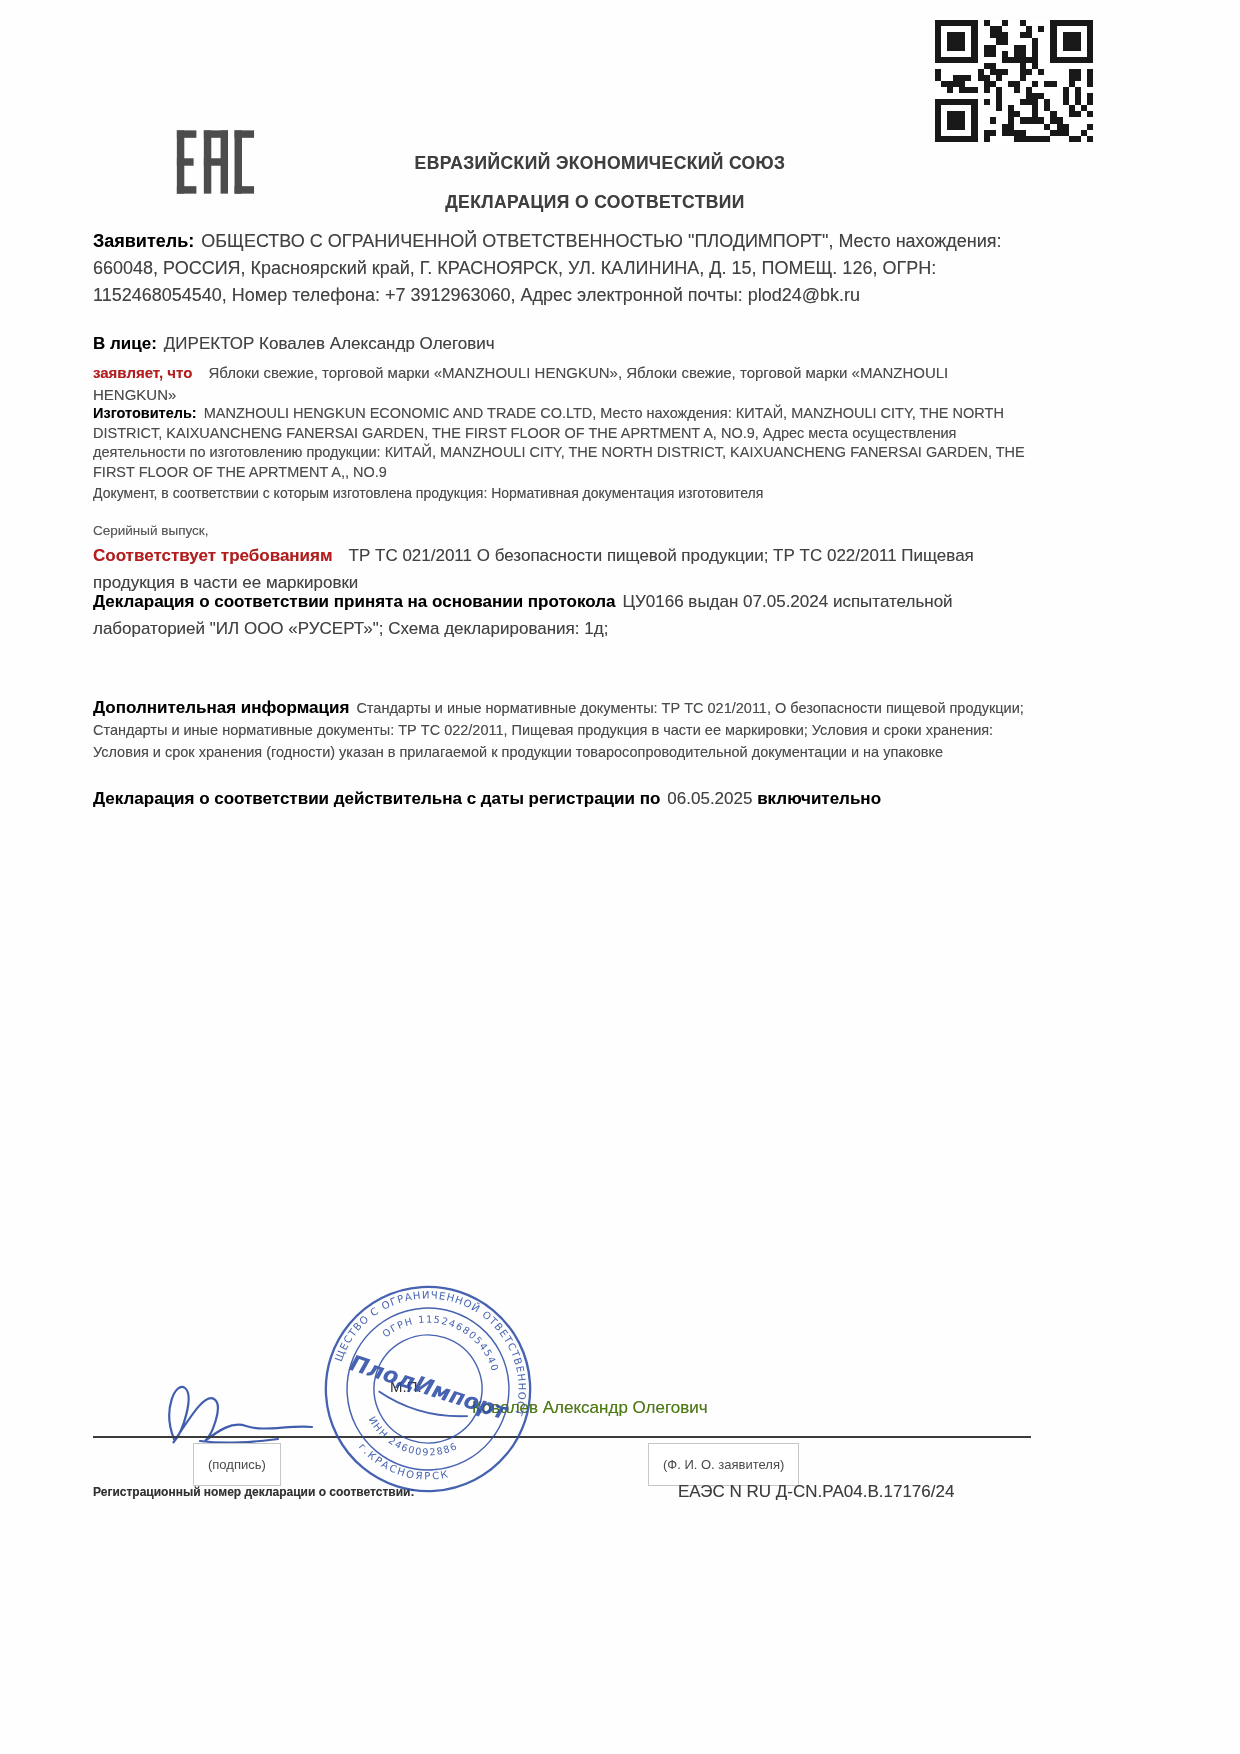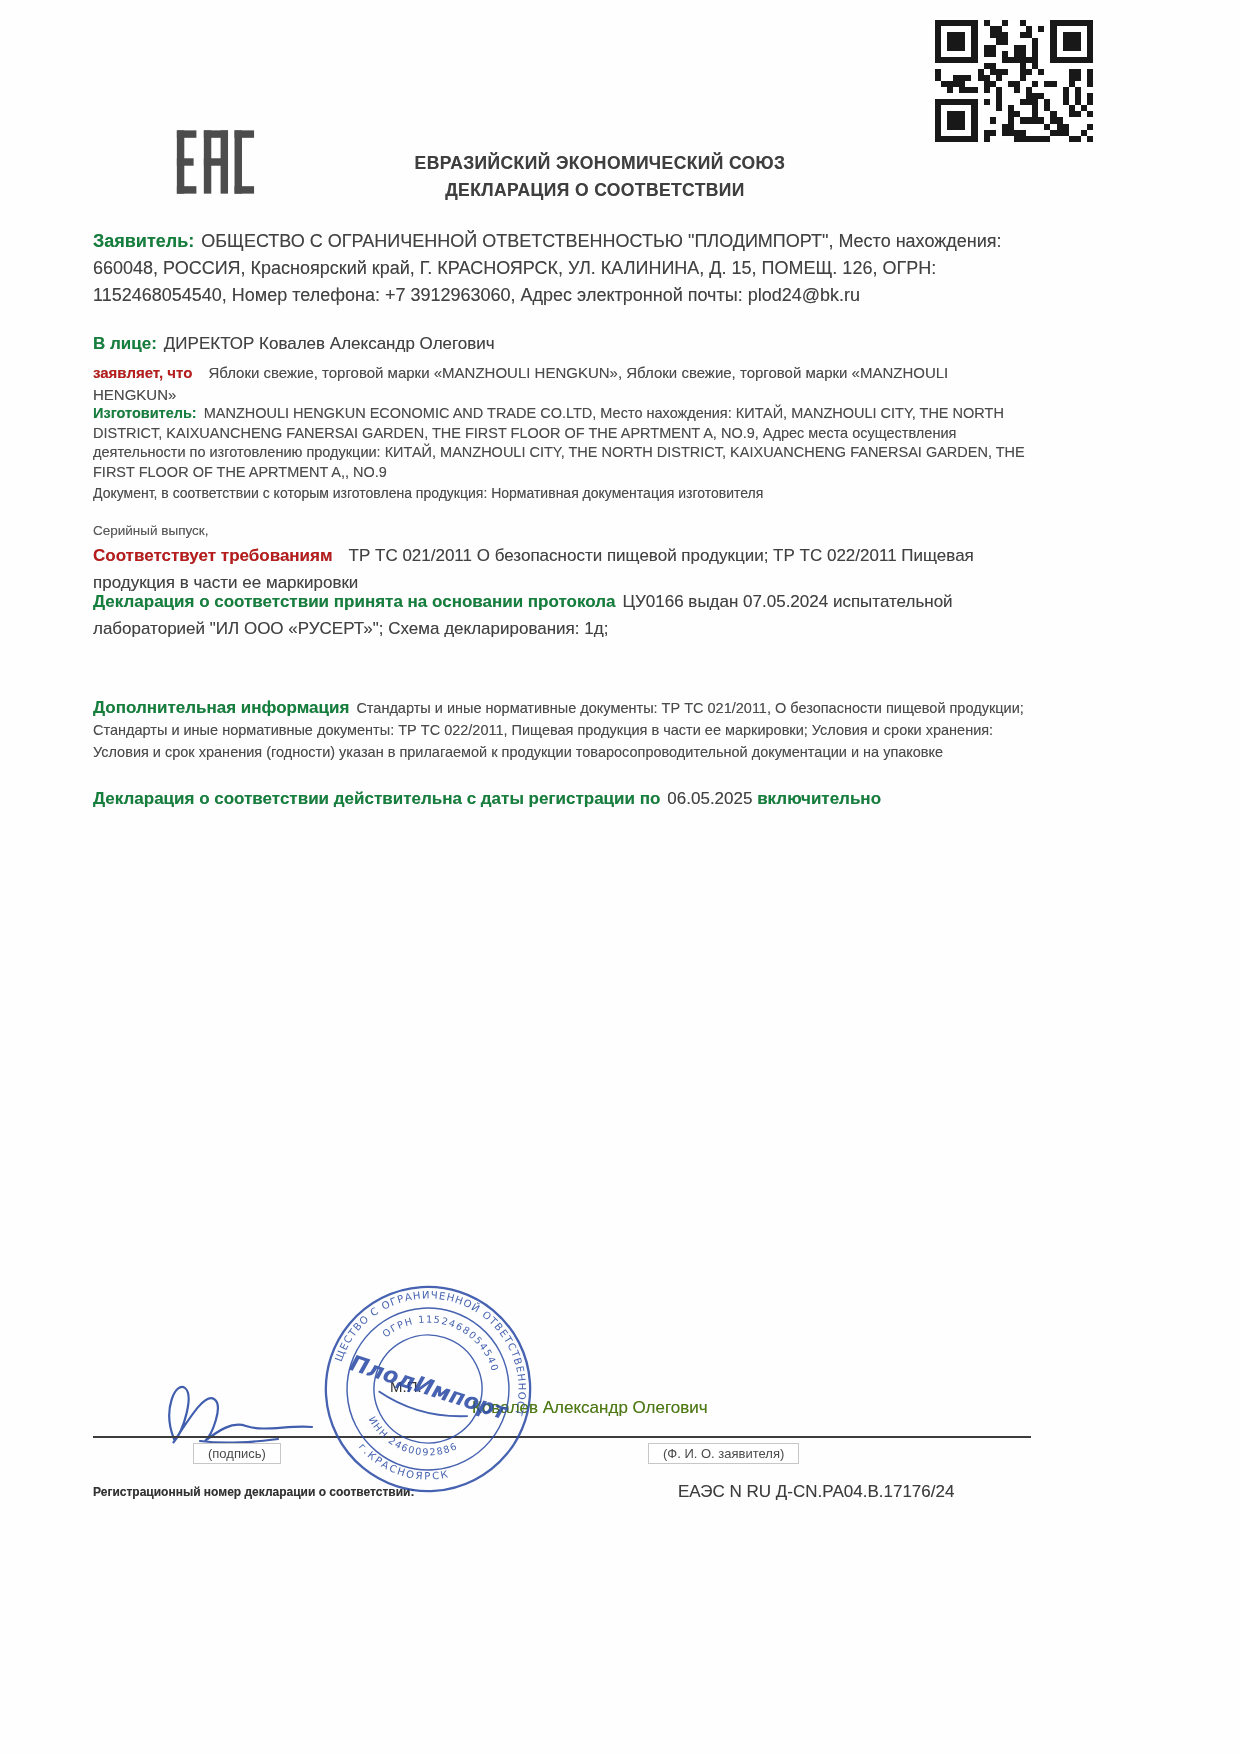--- a/index.html
+++ b/index.html
@@ -6,31 +6,31 @@
   .page{
     position:relative;width:1240px;height:1754px;margin:0 auto;
     background:#fefefe;overflow:hidden;
     font-family:"Liberation Sans",sans-serif;color:#424242;
   }
   .abs{position:absolute;}
   .ctr{text-align:center;width:100%;}
   .hdr{font-weight:bold;color:#3f3f3f;font-size:17.5px;letter-spacing:.4px;
        text-shadow:0 0 .6px rgba(70,70,70,.55);}
   .para{margin:0;text-shadow:0 0 .5px rgba(80,80,80,.45);}
-  .lbl{font-weight:bold;color:#15803d;margin-right:7px;}
+  .lbl{font-weight:bold;color:#000000;margin-right:7px;}
   .lbl-wide{font-weight:bold;color:#b91c1c;margin-right:16px;}
   .t18{font-size:18px;line-height:27px;}
   .t17{font-size:17px;line-height:26.5px;}
   .t15{font-size:15px;line-height:21.5px;}
   .t145{font-size:14.5px;line-height:19.5px;}
   .t14{font-size:14px;line-height:19px;}
   .t135{font-size:13.5px;color:#585858;}
   .soft{color:#4c4c4c;}
   .sigline{background:#3c3c3c;height:2px;}
-  .capbox{border:1px solid #c7c7c7;padding:2px 14px;font-size:13px;color:#4a4a4a;background:#fff;}
+  .capbox{border:1px solid #c7c7c7;padding:13px 14px;font-size:13px;color:#4a4a4a;background:#fff;}
   .reg-label{font-weight:bold;font-size:12px;color:#323232;text-shadow:0 0 .5px rgba(70,70,70,.5);}
   .reg-value{font-size:17px;color:#3d3d3d;text-shadow:0 0 .5px rgba(70,70,70,.45);}
   .stamp-wrap{opacity:.88;}
 </style>
 </head>
 <body>
 
 <div class="page">
 
   <div class="abs" style="left:935px;top:20px;">
@@ -205,21 +205,21 @@
       <rect x="31" y="2" width="26" height="8"></rect>
         <rect x="31" y="32" width="26" height="8"></rect>
 
       <rect x="64" y="2" width="8" height="68"></rect>
         <rect x="64" y="2" width="21" height="8"></rect>
       <rect x="64" y="62" width="21" height="8"></rect>
     </svg>
   </div>
 
   <div class="abs ctr hdr" style="left:0;top:153px;width:1200px;">ЕВРАЗИЙСКИЙ ЭКОНОМИЧЕСКИЙ СОЮЗ</div>
-  <div class="abs ctr hdr" style="left:0;top:180px;width:1190px;text-align:center;">ДЕКЛАРАЦИЯ О СООТВЕТСТВИИ</div>
+  <div class="abs ctr hdr" style="left:0;top:192px;width:1190px;text-align:center;">ДЕКЛАРАЦИЯ О СООТВЕТСТВИИ</div>
 
   <p class="abs para t18" style="left:93px;top:228px;width:958px;">
     <span class="lbl">Заявитель:</span><span>ОБЩЕСТВО С ОГРАНИЧЕННОЙ ОТВЕТСТВЕННОСТЬЮ "ПЛОДИМПОРТ", Место нахождения: 660048, РОССИЯ,  Красноярский край, Г. КРАСНОЯРСК, УЛ. КАЛИНИНА, Д. 15, ПОМЕЩ. 126, ОГРН: 1152468054540, Номер телефона: +7 3912963060, Адрес электронной почты: plod24@bk.ru</span>
   </p>
 
   <p class="abs para t17" style="left:93px;top:331px;width:958px;">
     <span class="lbl">В лице:</span><span>ДИРЕКТОР Ковалев Александр Олегович</span>
   </p>
 
   <p class="abs para t15" style="left:93px;top:362px;width:930px;">

